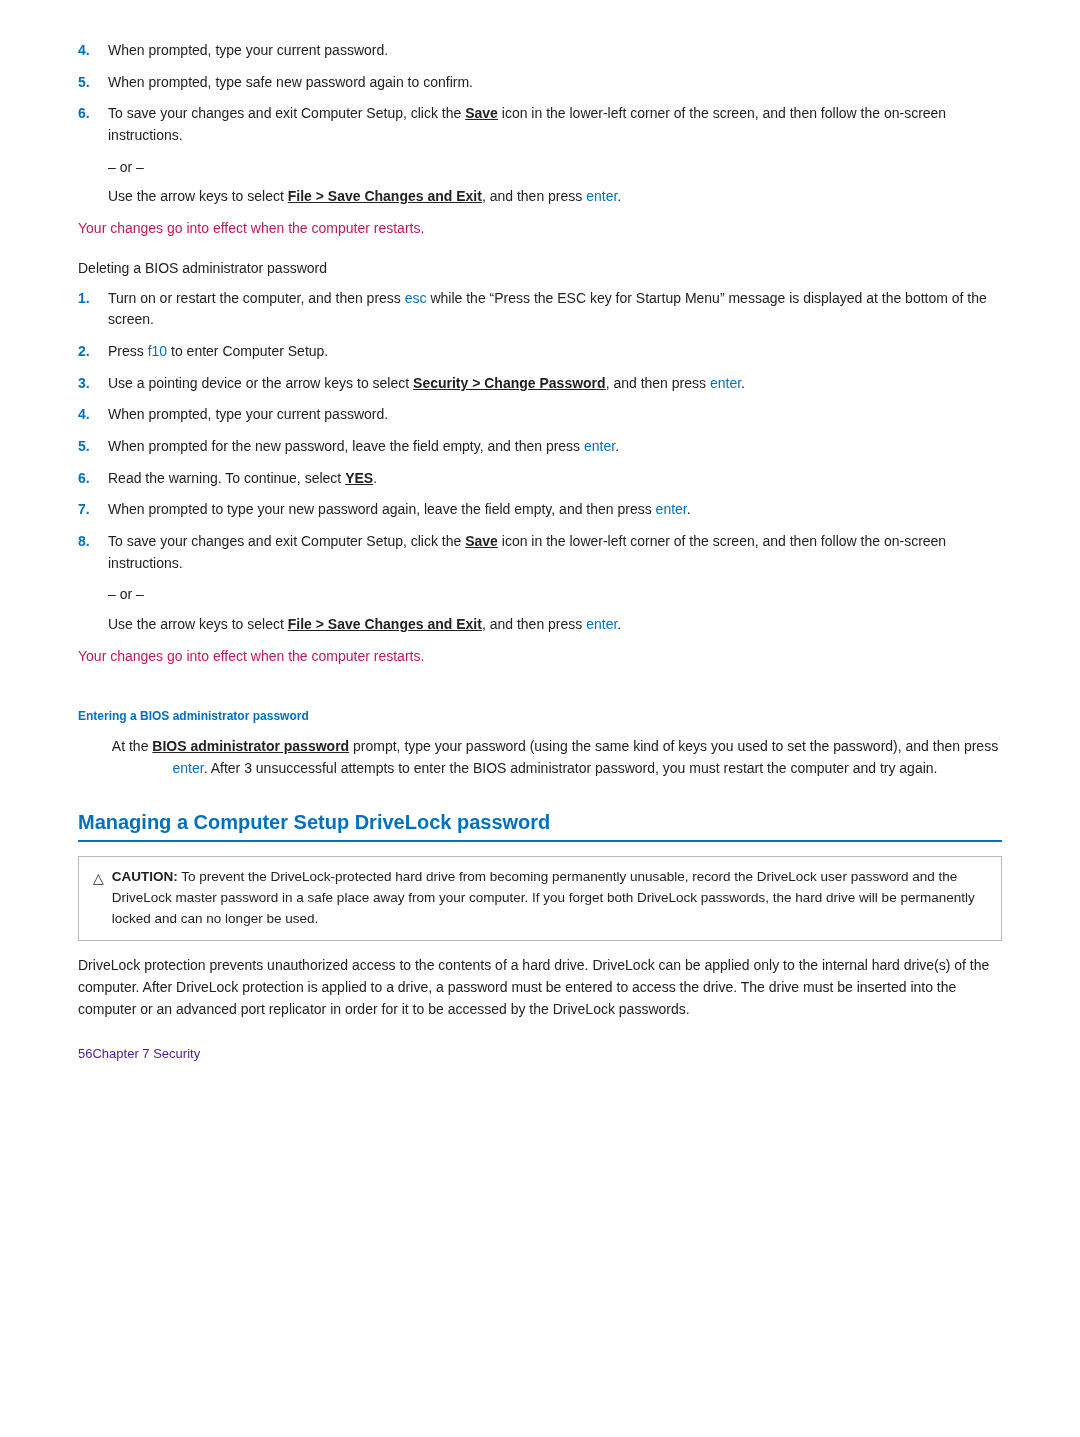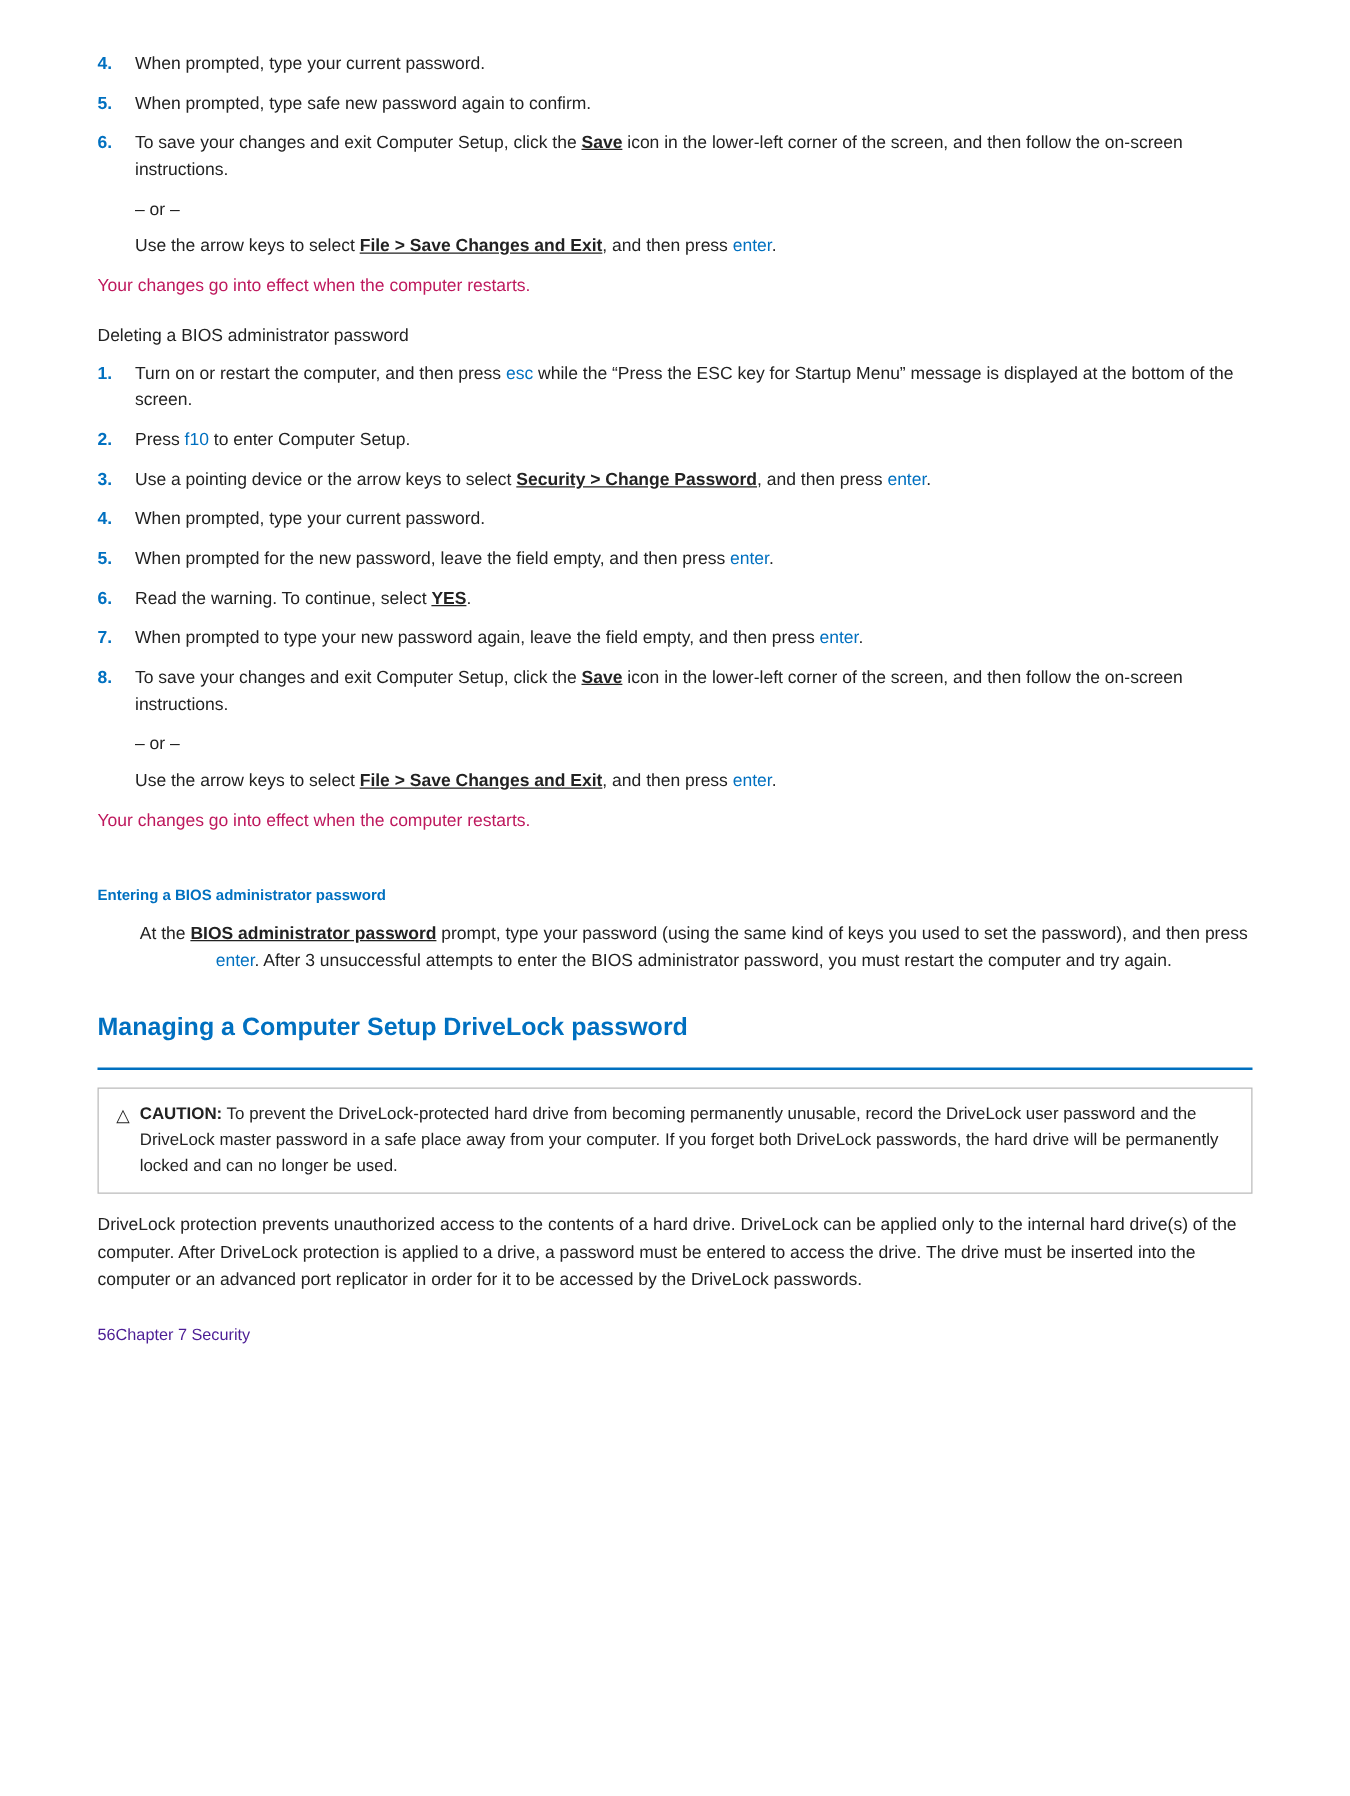--- a/index.html
+++ b/index.html
@@ -59,21 +59,21 @@
       color: #0070c0;
       font-size: 12px;
       font-weight: bold;
       margin: 40px 0 10px 0;
     }
     .h1-heading {
       color: #0070c0;
       font-size: 20px;
       font-weight: bold;
       border-bottom: 2px solid #0070c0;
-      padding-bottom: 16px;
+      padding-bottom: 2px;
       margin: 28px 0 14px 0;
     }
     .indent-block {
       margin-left: 30px;
       text-align: center;
     }
     .caution-box {
       border: 1px solid #bbb;
       padding: 10px 14px;
       margin: 0 0 14px 0;

